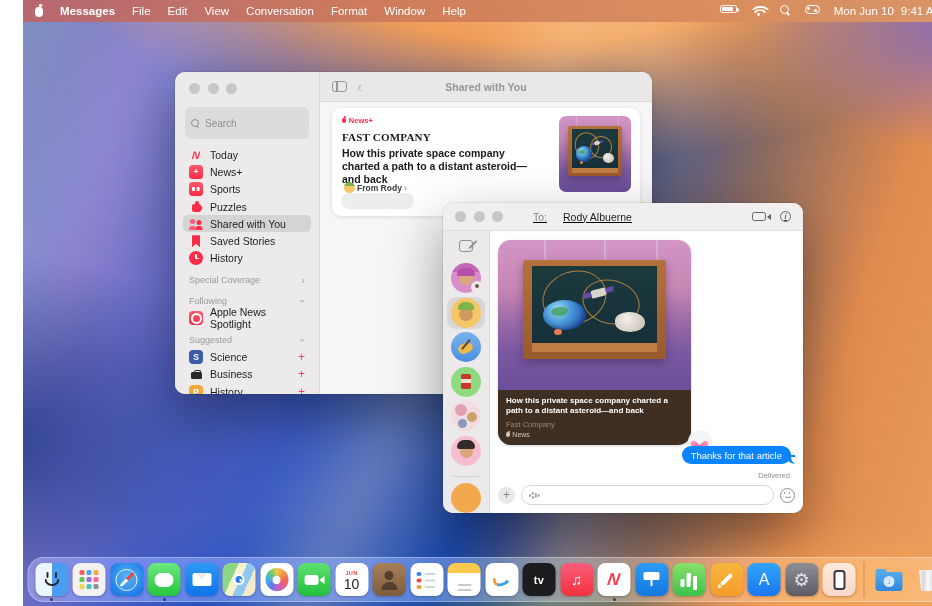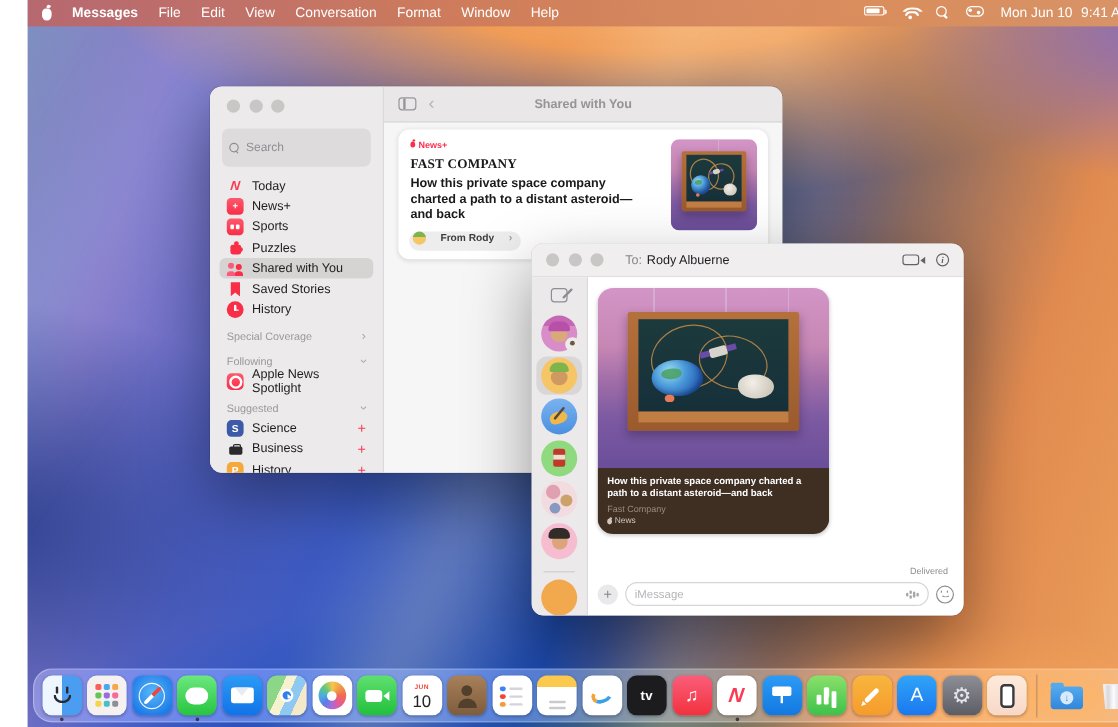--- a/index.html
+++ b/index.html
@@ -98,21 +98,21 @@
   .i-sidebar { position:relative; width:15px; height:11px; border:1.5px solid #96969a; border-radius:3px; }
   .i-sidebar::before { content:""; position:absolute; left:3.2px; top:0; bottom:0; width:1.5px; background:#96969a; }
   .n-back { color:#b4b2b4; font-size:15px; margin-left:10px; line-height:1; }
   .n-title { position:absolute; left:0; right:0; text-align:center; font-size:10.5px; font-weight:600; color:#969496; pointer-events:none; }
   .n-body { flex:1; padding:6px 12px; background:#f7f6f6; }
   .news-card { position:relative; background:#fff; border-radius:9px; height:108px; box-shadow:0 1px 4px rgba(0,0,0,.12); padding:8px 10px; }
   .nc-badge { display:flex; align-items:center; gap:2.5px; color:#fb2d4e; font-size:7.5px; font-weight:700; }
   .nc-badge .apl { font-size:7px; }
   .nc-mast { margin-top:6px; font-family:"Liberation Serif",serif; font-weight:700; font-size:11px; letter-spacing:.2px; color:#1a1a1a; }
   .nc-head { margin-top:4px; font-size:10.5px; font-weight:700; line-height:1.25; color:#1a1a1a; padding-right:88px; }
-  .nc-pill { position:absolute; left:9px; bottom:7px; display:flex; align-items:flex-start; gap:12px; background:#ededee; border-radius:9px; height:16px; padding:0 7px 4px 3px; font-size:8.5px; font-weight:600; color:#3c3c3e; }
+  .nc-pill { position:absolute; left:9px; bottom:7px; display:flex; align-items:flex-end; gap:2px; background:#ededee; border-radius:9px; height:16px; padding:0 7px 16px 3px; font-size:8.5px; font-weight:600; color:#3c3c3e; }
   .nc-pill .chev { color:#a0a0a2; font-size:9px; }
   .av-mini { width:11px; height:11px; border-radius:50%; background:linear-gradient(180deg,#7db54c 0 38%,#f6c565 38%); }
   .nc-img { position:absolute; right:9px; top:8px; width:72px; height:76px; border-radius:7px; overflow:hidden; }
 
   
   .dio { position:relative; width:100%; height:100%; overflow:hidden;
     background:linear-gradient(180deg,#d295c6 0%,#c787b4 32%,#a06da8 52%,#7d5aa2 72%,#6a4e9a 100%); }
   .dio-box { position:absolute; left:13%; top:13%; width:74%; height:66%; background:linear-gradient(180deg,#b5713c,#9a5a2c); border-radius:2px; box-shadow:0 4px 8px rgba(40,20,60,.35); }
   .dio-in { position:absolute; inset:7% 6% 16% 6%; background:linear-gradient(180deg,#1c3a3c,#16303a); overflow:hidden; }
   .dio-floor { position:absolute; left:6%; right:6%; bottom:7%; height:9%; background:#c07d44; }
@@ -126,21 +126,21 @@
   .dio-sat { position:absolute; left:47%; top:30%; width:12%; height:10%; background:#d8d4cc; transform:rotate(-15deg); border-radius:2px; }
   .dio-sat::before { content:""; position:absolute; left:-55%; top:18%; width:55%; height:60%; background:#6a4ca8; }
   .dio-sat::after { content:""; position:absolute; right:-55%; top:18%; width:55%; height:60%; background:#6a4ca8; }
   .dio-dots { position:absolute; left:18%; bottom:10%; width:6%; height:8%; background:#e87a56; border-radius:50%;
     box-shadow: 140% 10% 0 #f0a0b8, 290% -20% 0 #d8b04a, 430% 30% 0 #e8608a, 90% -340% 0 #8ab0e0, 480% -420% 0 #78c8e8; }
   .dio-strings { position:absolute; left:0; top:0; right:0; height:60%; pointer-events:none;
     background:linear-gradient(90deg, transparent 0 24%, rgba(220,220,230,.35) 24% 24.8%, transparent 24.8% 55%, rgba(220,220,230,.35) 55% 55.8%, transparent 55.8% 82%, rgba(220,220,230,.35) 82% 82.8%, transparent 82.8%); }
 
   
   .msg-window { left:420px; top:203px; width:360px; height:310px; z-index:10; background:#fff; overflow:hidden; display:flex; flex-direction:column; }
-  .m-header { height:28px; background:#f1eef0; border-bottom:1px solid #e0dee0; display:flex; align-items:center; padding:0 12px; gap:4px; flex-shrink:0; }
+  .m-header { height:28px; background:#f1eef0; border-bottom:1px solid #e0dee0; display:flex; align-items:center; padding:0 12px; gap:16px; flex-shrink:0;text-decoration:underline; }
   .m-to { margin-left:14px; font-size:10.5px; color:#86868a; }
   .m-name { font-size:10.5px; color:#1c1c1e; font-weight:500; }
   .m-hicons { margin-left:auto; display:flex; align-items:center; gap:14px; }
   .i-video { position:relative; width:14px; height:9px; border:1.4px solid #636366; border-radius:2.5px; }
   .i-video::after { content:""; position:absolute; right:-5.5px; top:.5px; border-top:3px solid transparent; border-bottom:3px solid transparent; border-right:4px solid #636366; }
   .i-info { position:relative; width:11px; height:11px; border:1.3px solid #636366; border-radius:50%; display:flex; align-items:center; justify-content:center; font-size:7.5px; color:#636366; font-family:"Liberation Serif",serif; font-style:italic; font-weight:700; }
   .m-body { flex:1; display:flex; min-height:0; }
   .m-side { width:47px; background:#ebe9ea; border-right:1px solid #dcdadb; display:flex; flex-direction:column; align-items:center; padding-top:9px; flex-shrink:0; position:relative; overflow:hidden; }
   .i-compose { position:relative; width:14px; height:14px; border:1.5px solid #8e8e93; border-radius:3px; margin-bottom:10px; }
   .i-compose::after { content:""; position:absolute; right:-2px; top:-2px; width:1.8px; height:11px; background:#8e8e93; border-radius:1px; transform:rotate(45deg); }
@@ -481,25 +481,30 @@
           </div>
           <div class="mc-foot">
             <div class="mc-head">How this private space company charted a path to a distant asteroid—and back</div>
             <div class="mc-src">Fast Company</div>
             <div class="mc-attr">
               <span class="apl"></span>
               <span>News</span>
             </div>
           </div>
         </div>
+        <div class="sent-row">
+          <div class="react">
+            <span class="heart"></span>
+          </div>
+          <div class="bubble">Thanks for that article</div>
+        </div>
         <div class="delivered">Delivered</div>
         <div class="composer">
           <span class="c-plus">+</span>
           <div class="c-field">
-            <input type="text" placeholder="iMessage" style="">
             <span class="i-wave"></span>
           </div>
           <span class="i-smile"></span>
         </div>
       </main>
     </div>
   </div>
 
   <div class="dock">
     <div class="dock-item running" title="Finder">

